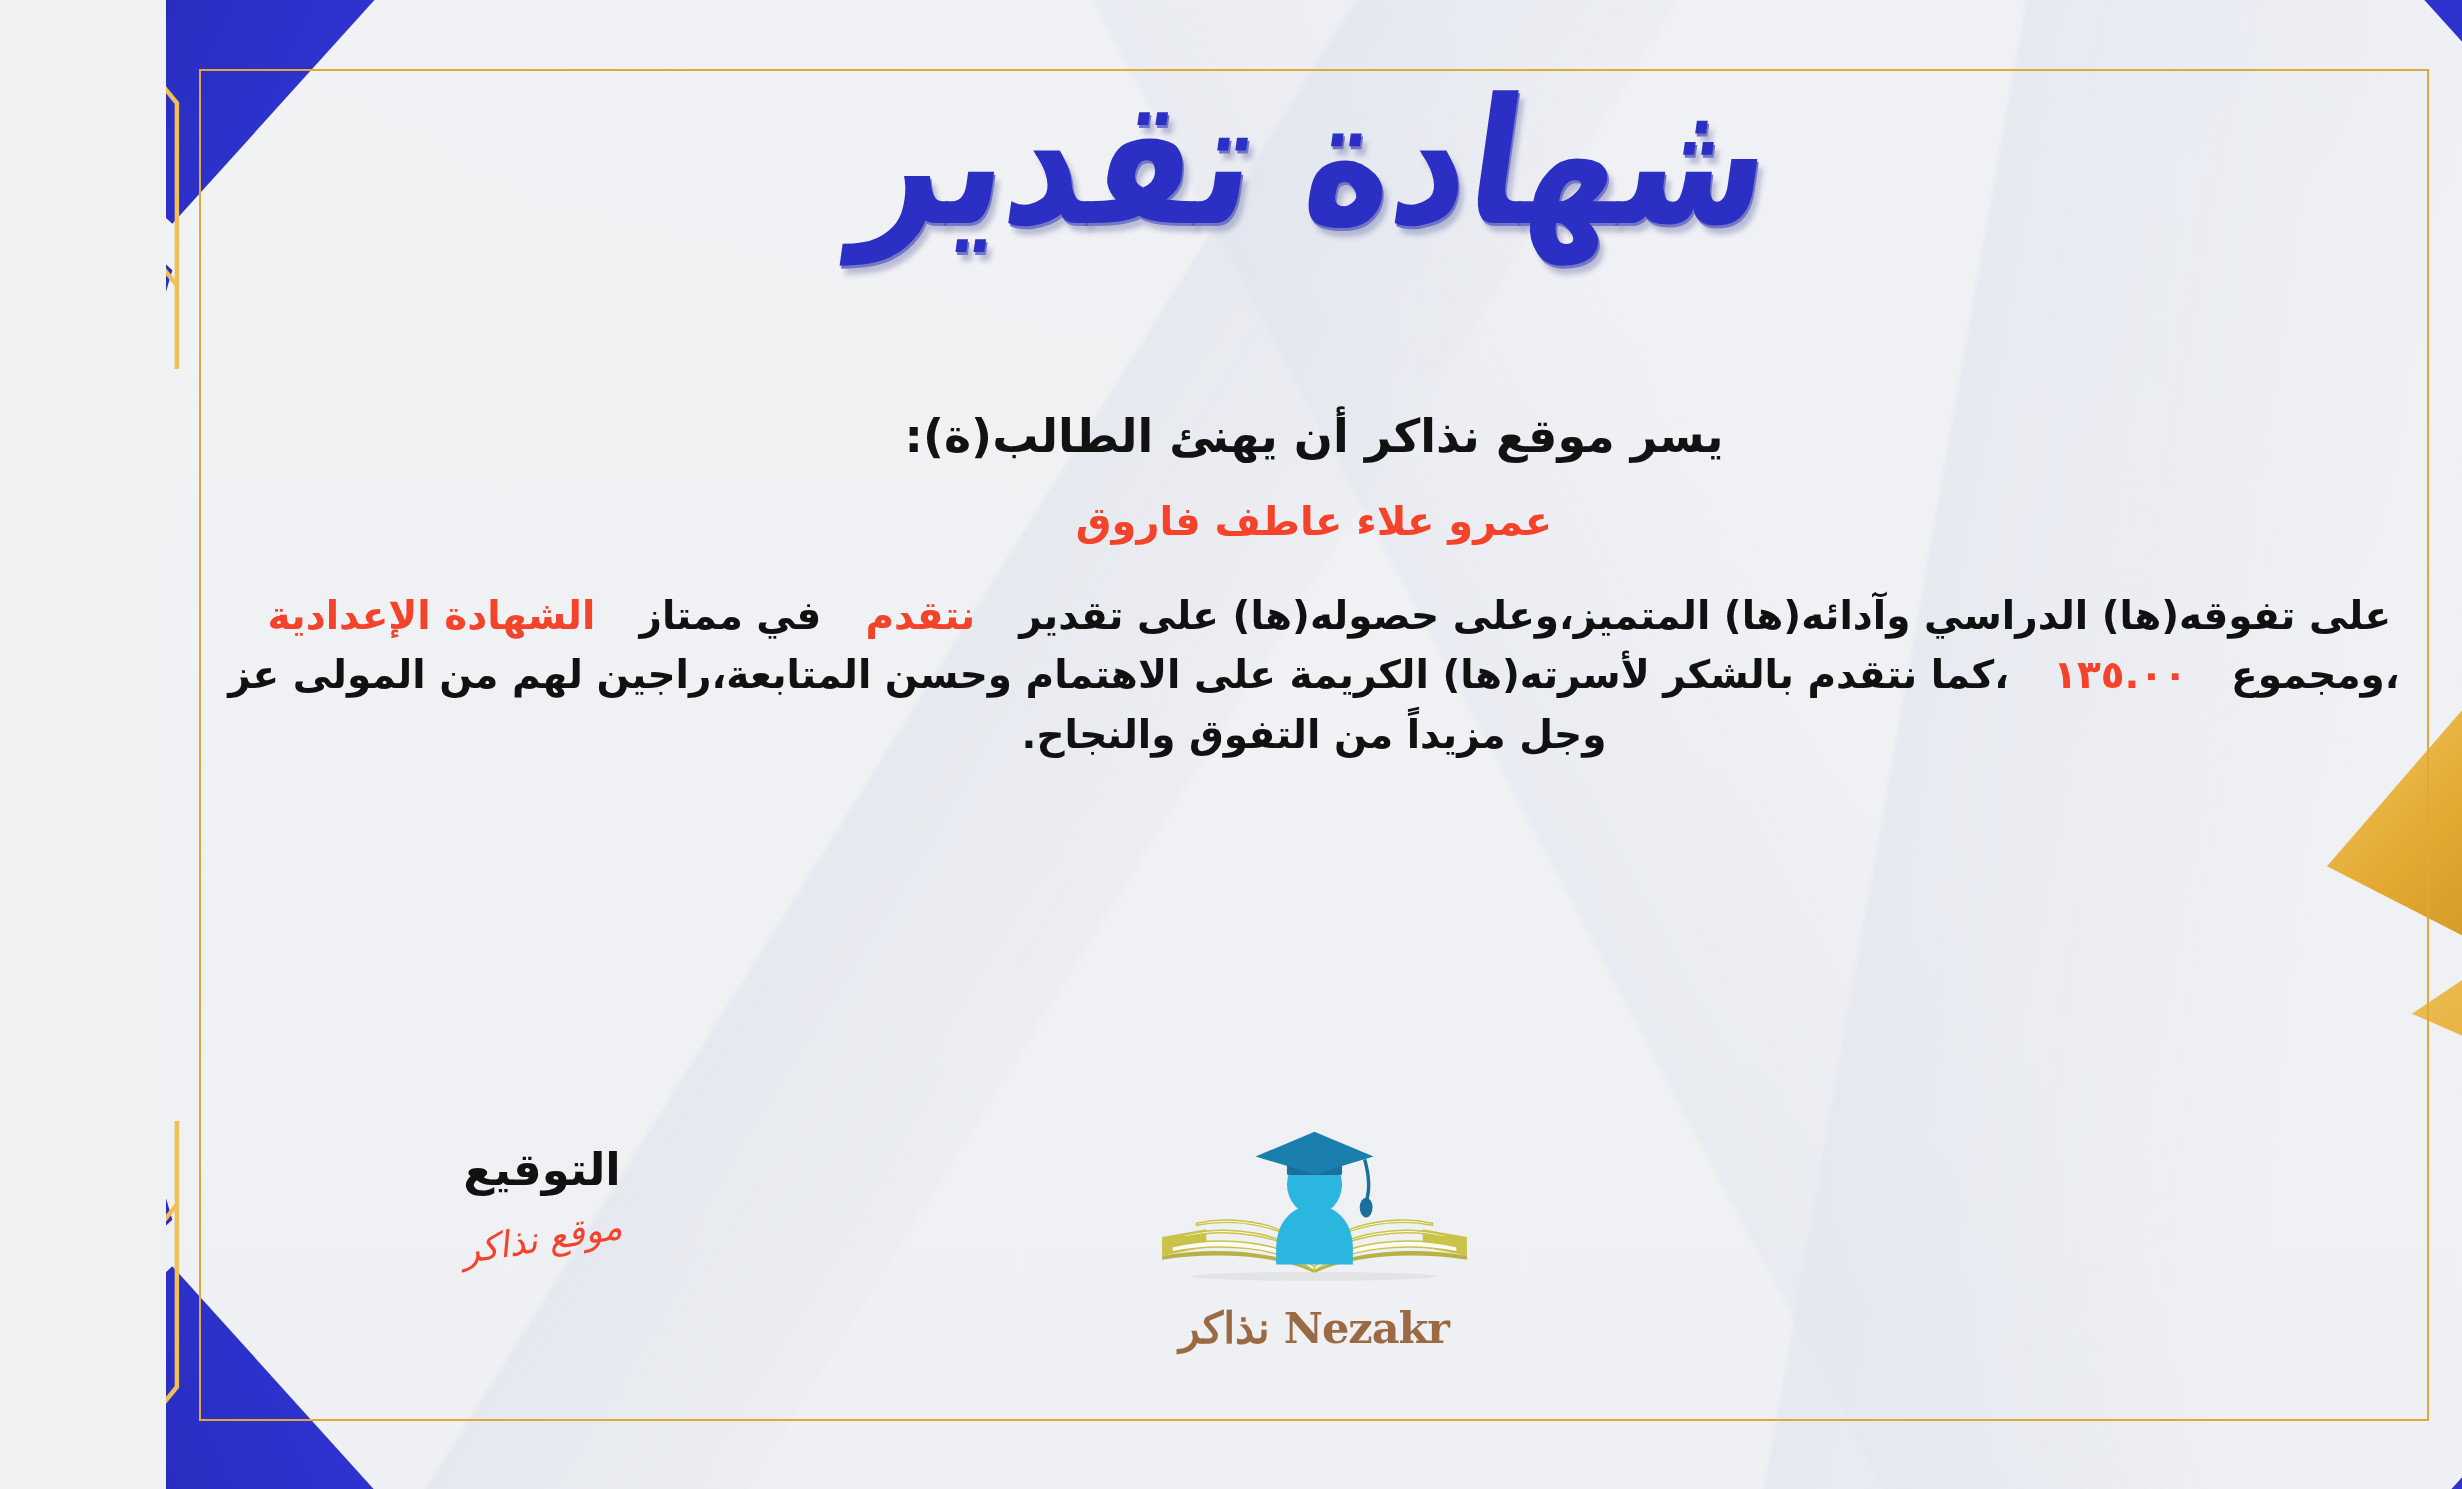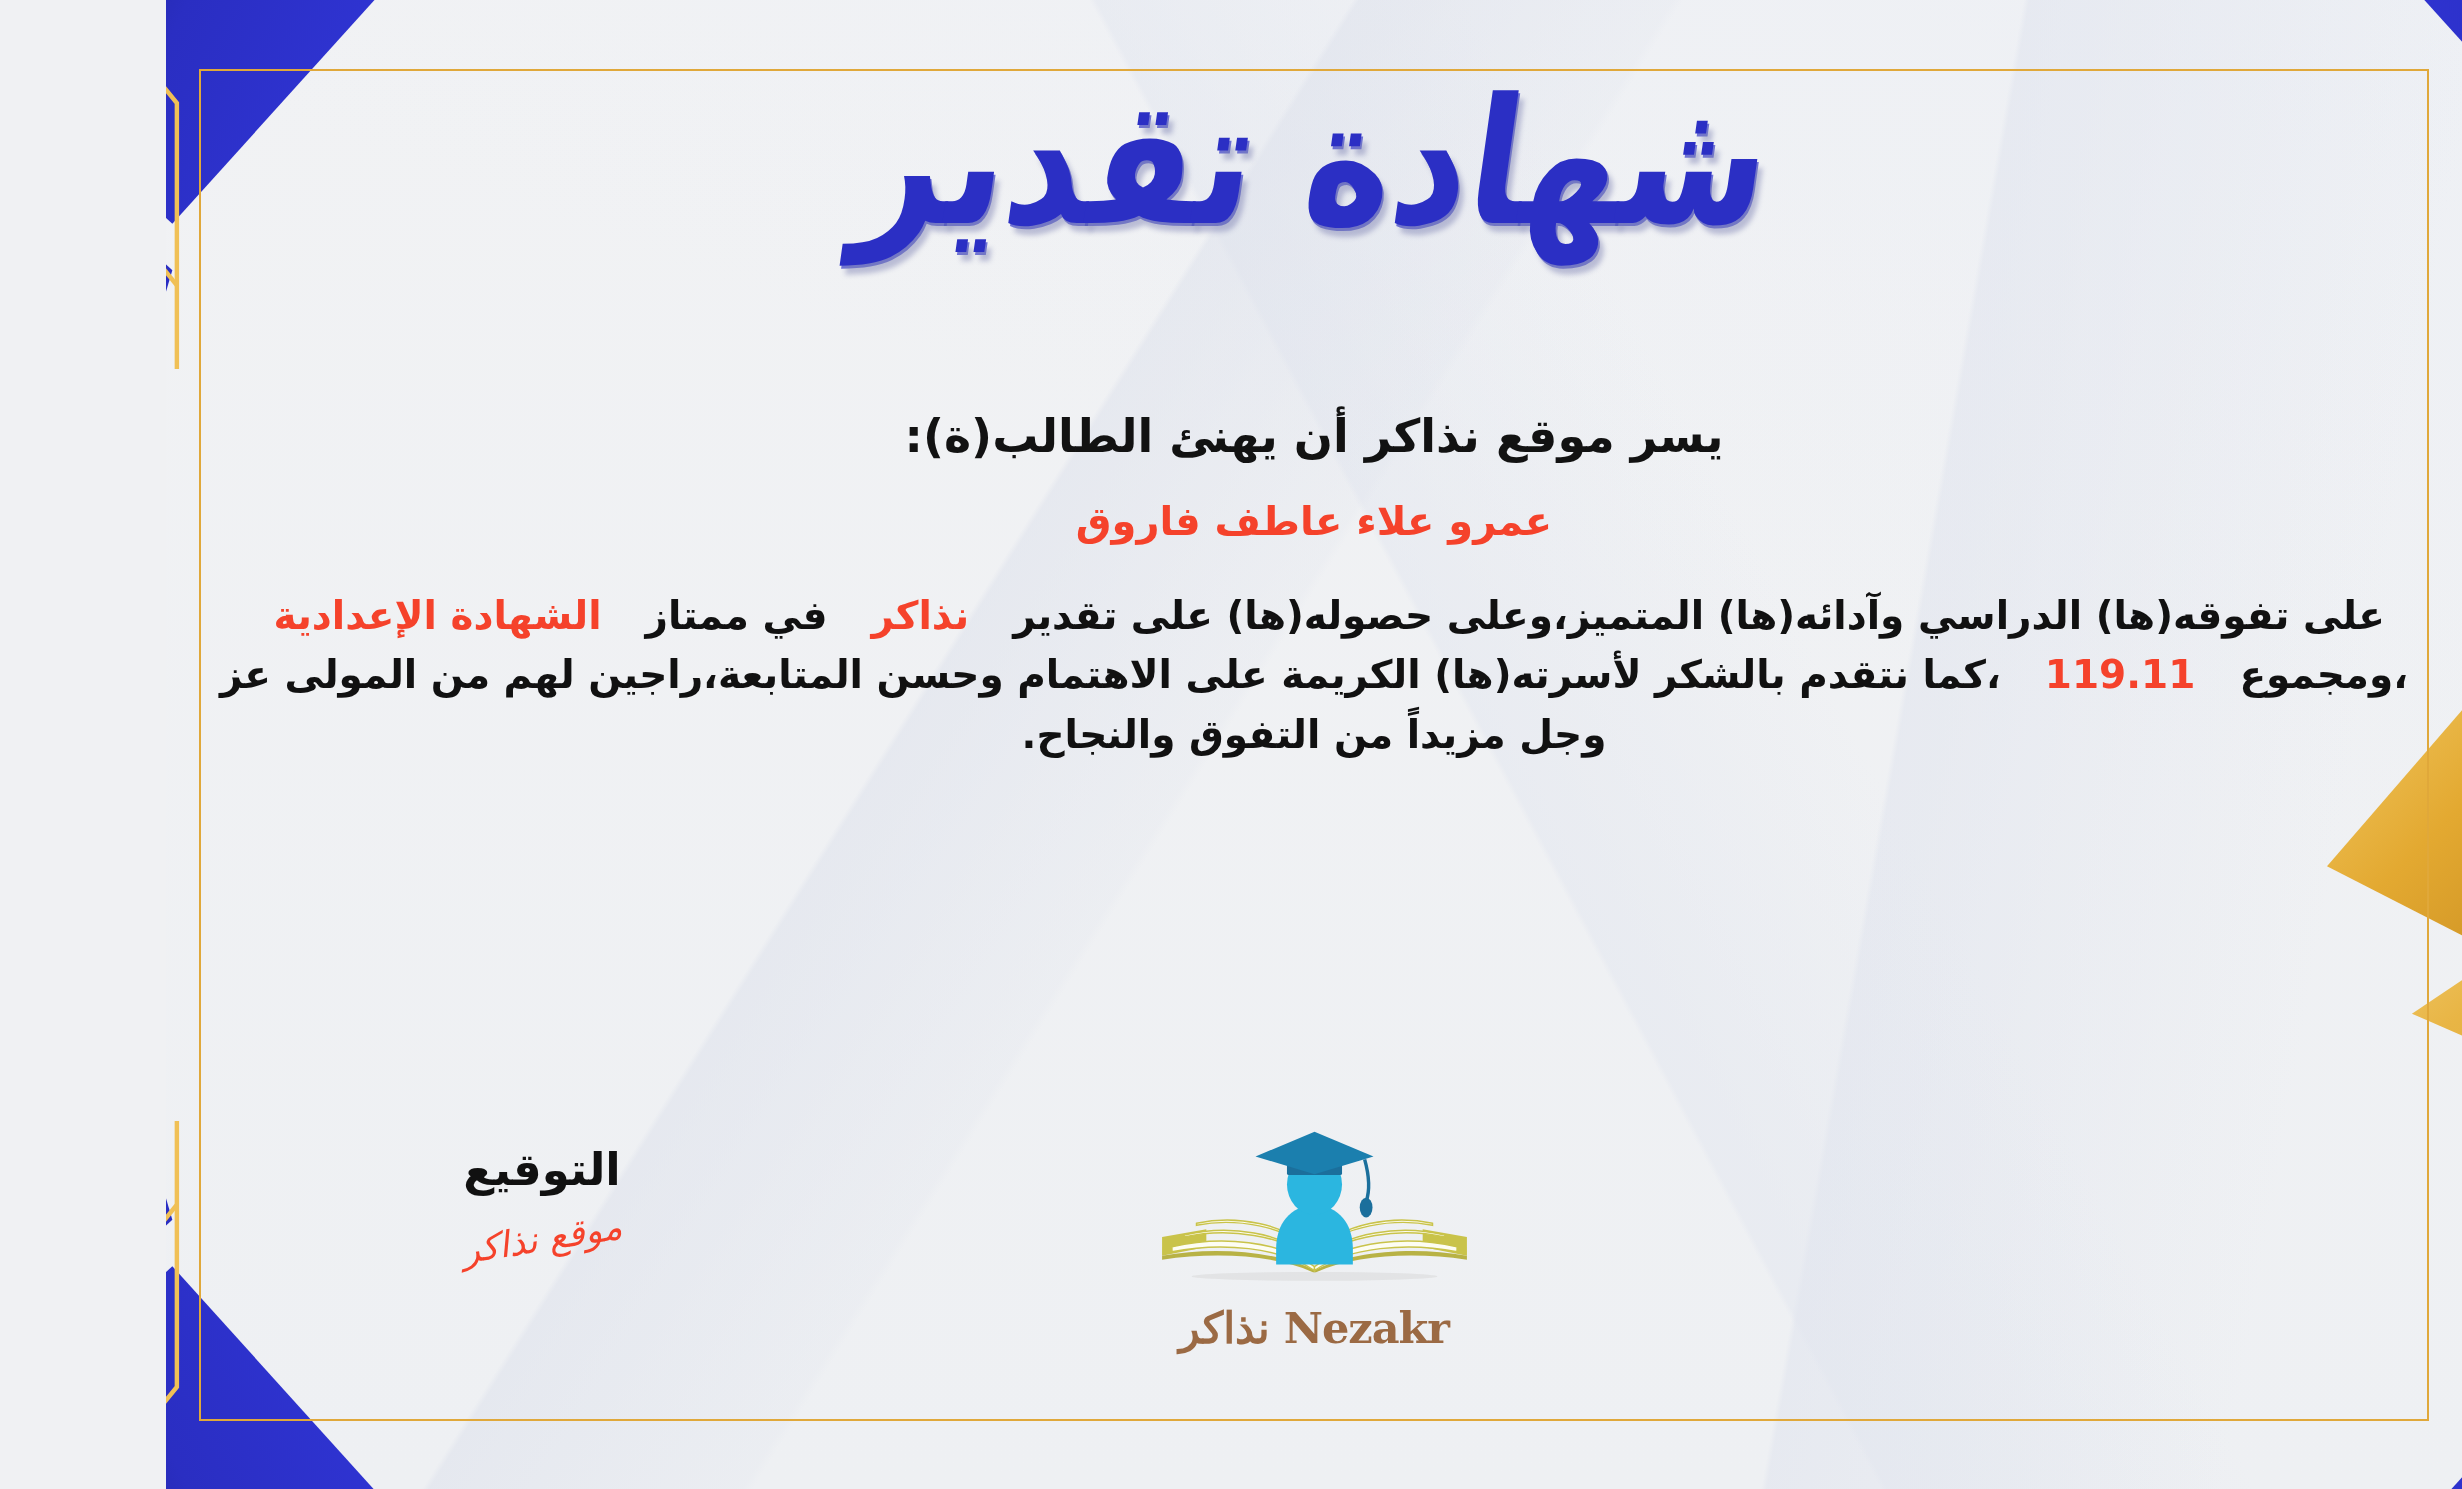--- a/index.html
+++ b/index.html
@@ -164,25 +164,25 @@
 
   <div class="title-wrap">
     <div class="title">شهادة تقدير</div>
   </div>
 
   <div class="content">
     <p class="intro">يسر موقع نذاكر أن يهنئ الطالب(ة):</p>
     <p class="student-name">عمرو علاء عاطف فاروق</p>
     <p class="para">
       <span>على تفوقه(ها) الدراسي وآدائه(ها) المتميز،وعلى حصوله(ها) على تقدير</span>
-      <span class="sp"></span><span class="hl">نذاكر</span><span class="sp"></span>
+      <span class="sp"></span><span class="hl">نتقدم</span><span class="sp"></span>
       <span>في ممتاز</span>
       <span class="sp"></span><span class="hl">الشهادة الإعدادية</span><span class="sp"></span>
       <span>،ومجموع</span>
-      <span class="sp"></span><span class="hl">119.11</span><span class="sp"></span>
+      <span class="sp"></span><span class="hl">١٣٥.٠٠</span><span class="sp"></span>
       <span>،كما نتقدم بالشكر لأسرته(ها) الكريمة على الاهتمام وحسن المتابعة،راجين لهم من المولى عز وجل مزيداً من التفوق والنجاح.</span>
     </p>
   </div>
 
   <div class="sig-block">
     <div class="sig-label">التوقيع</div>
     <div class="sig-mark">موقع نذاكر</div>
   </div>
 
   <div class="logo-block">

